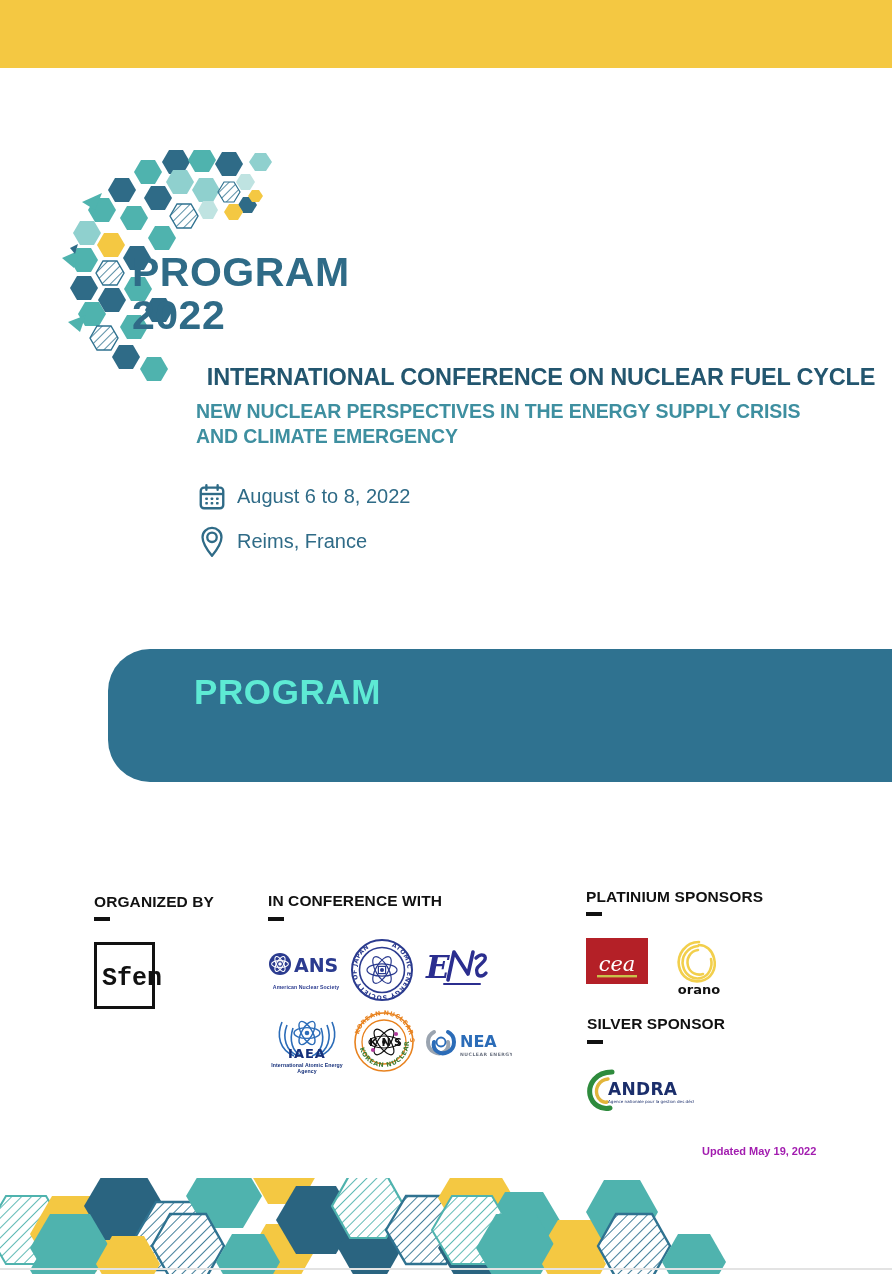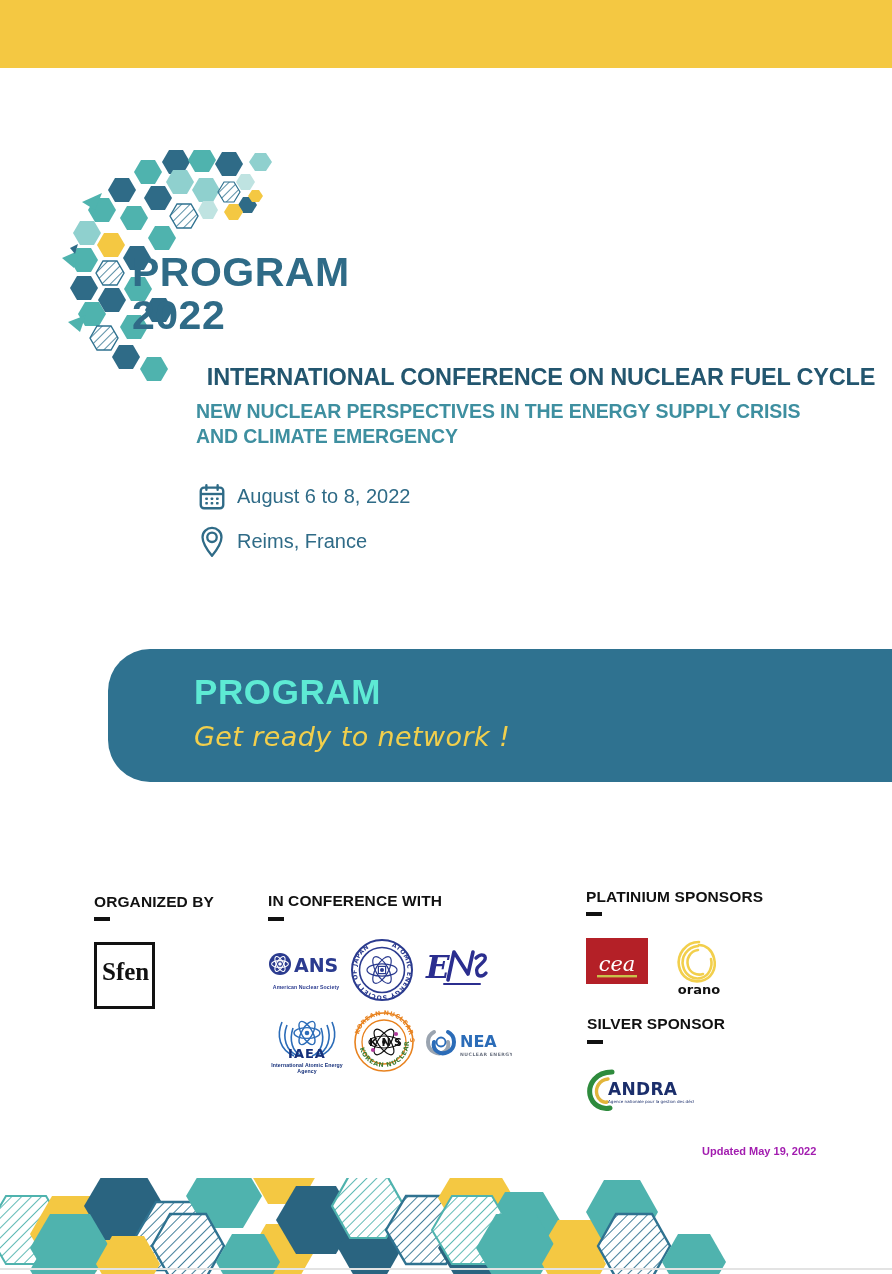--- a/index.html
+++ b/index.html
@@ -67,22 +67,22 @@
   .h-part  { left:268px; top:892px; }
   .d-part  { left:268px; top:917px; }
   .h-plat  { left:586px; top:888px; }
   .d-plat  { left:586px; top:912px; }
   .h-silv  { left:587px; top:1015px; }
   .d-silv  { left:587px; top:1040px; }
 
   
   .sfen { position:absolute; left:94px; top:942px; width:61px; height:67px;
           border:3px solid #111; background:#fff; }
-  .sfen span { position:absolute; left:5px; bottom:20px; font-size:25px; font-weight:bold; color:#111;
-               font-family:Liberation Serif, serif; }
+  .sfen span { position:absolute; left:5px; bottom:13px; font-size:25px; font-weight:bold; color:#111;
+               font-family:Liberation Mono, monospace; }
 
   
   .plogo { position:absolute; }
 
   .ans  { left:268px; top:948px; width:76px; height:46px; }
   .aesj { left:350px; top:938px; width:64px; height:64px; }
   .ens  { left:424px; top:944px; width:70px; height:48px; }
   .iaea { left:268px; top:1012px; width:78px; height:60px; }
   .kns  { left:352px; top:1010px; width:64px; height:64px; }
   .nea  { left:424px; top:1024px; width:88px; height:38px; }
@@ -199,21 +199,20 @@
           <path d="M12 2.4c-4.3 0-7.8 3.4-7.8 7.6 0 5.6 7.8 15.4 7.8 15.4s7.8-9.8 7.8-15.4c0-4.2-3.5-7.6-7.8-7.6z" stroke-linejoin="round"></path>
           <circle cx="12" cy="10.1" r="3.9"></circle>
         </svg>
       </div>
       <div class="meta-txt">Reims, France</div>
     </div>
   </div>
 
   <div class="banner">
     <div class="banner-title">PROGRAM</div>
-    <div class="banner-sub">Get ready to network !</div>
   </div>
 
   <div class="sec-head h-org">ORGANIZED BY</div>
   <div class="sec-dash d-org"></div>
   <div class="sfen">
     <span>Sfen</span>
   </div>
 
   <div class="sec-head h-part">IN CONFERENCE WITH</div>
   <div class="sec-dash d-part"></div>

